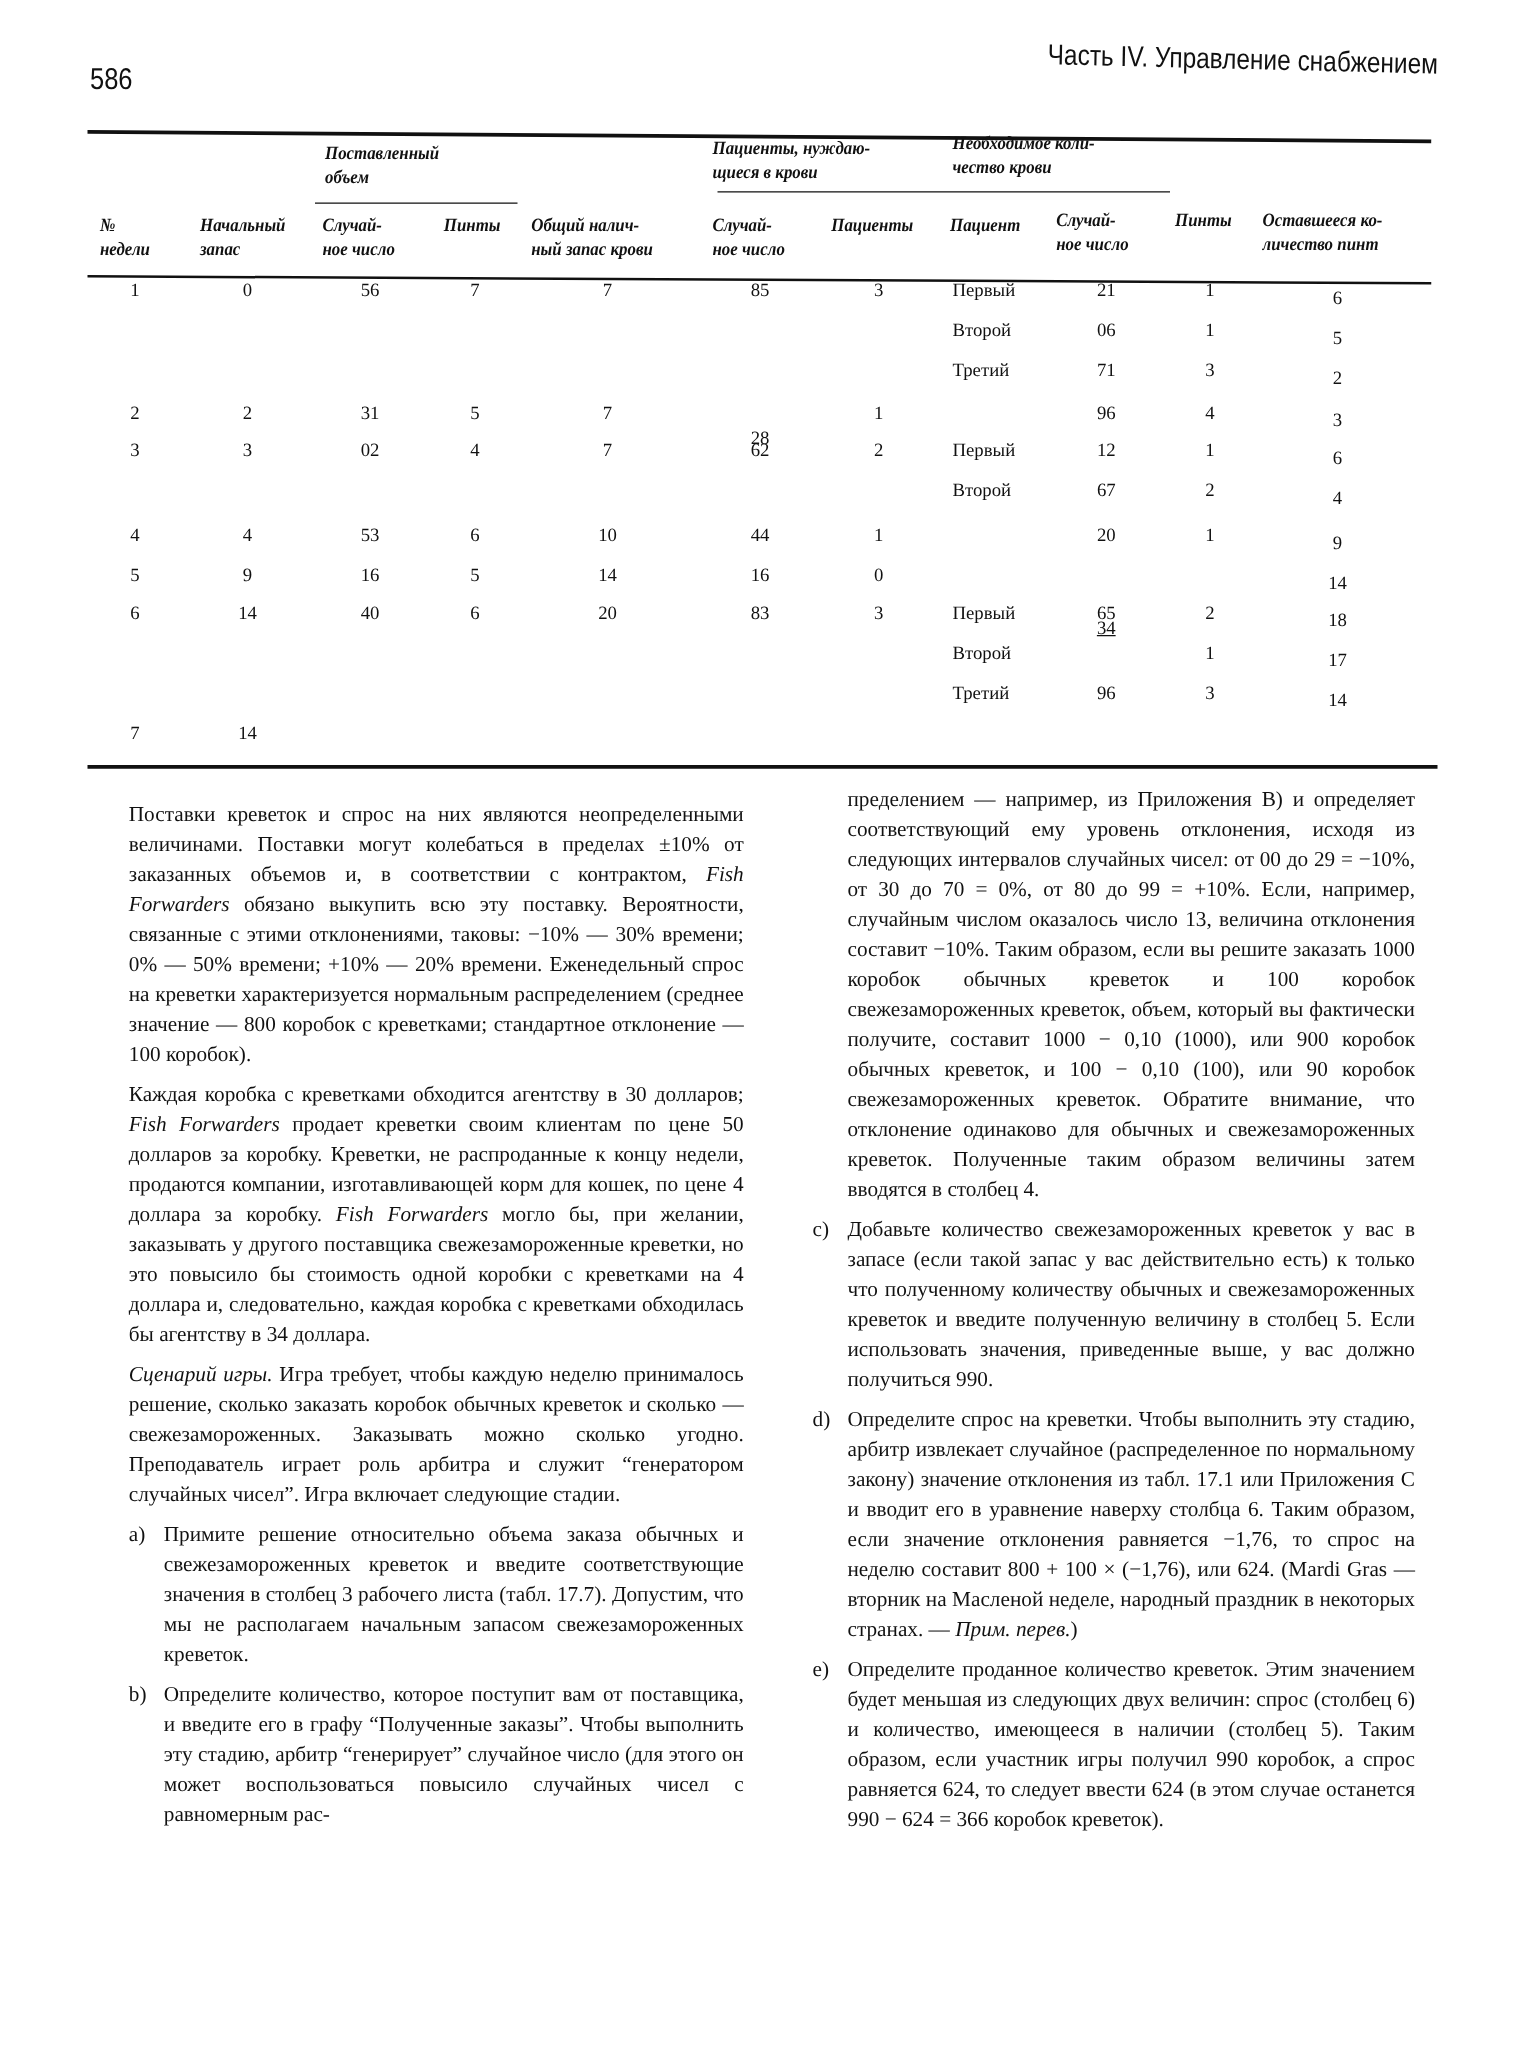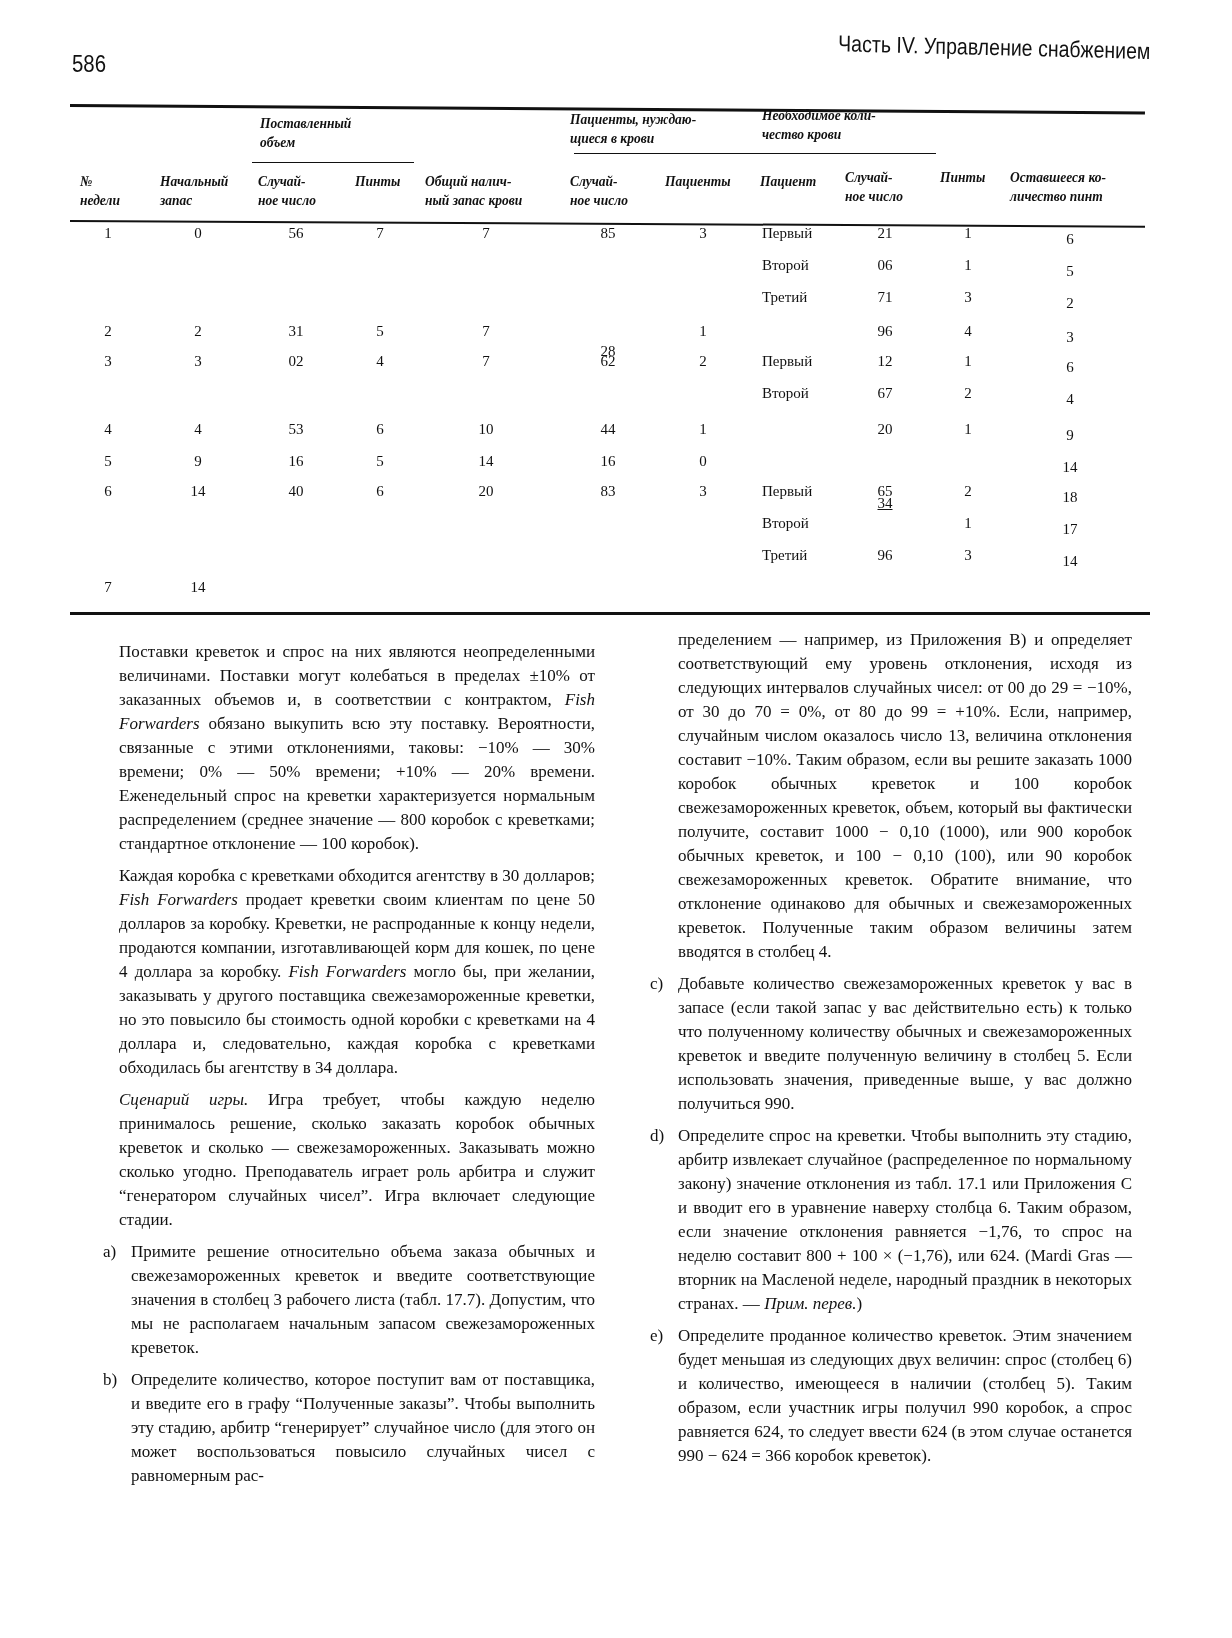--- a/index.html
+++ b/index.html
@@ -4,21 +4,21 @@
 <style>
   html, body { margin:0; padding:0; background:#fff; }
   body { width:1232px; height:1638px; position:relative; overflow:hidden; color:#111; }
   .page-num { position:absolute; left:72px; top:50px; font-family:"Liberation Sans", sans-serif; font-size:24px; transform:scaleX(0.85); transform-origin:left; }
   .running-head { position:absolute; right:82px; top:38px; font-family:"Liberation Sans", sans-serif; font-size:23px; transform:scaleX(0.85) rotate(1.2deg); transform-origin:right; white-space:nowrap; }
   .rule { position:absolute; background:#111; }
   .hdr { position:absolute; font-style:italic; font-weight:bold; font-size:15px; line-height:19px; transform:scaleX(0.9); transform-origin:left; white-space:nowrap; }
   .cell { position:absolute; font-size:15px; line-height:18px; white-space:nowrap; }
   .num { text-align:center; width:60px; }
   .txt-col { position:absolute; font-family:"Liberation Serif", serif; font-size:17px; line-height:24px; text-align:justify; }
-  .txt-col p { margin:0 0 8px 16px; }
+  .txt-col p { margin:0 0 8px 0; }
   .txt-col i { font-style:italic; }
   .item { display:flex; margin-bottom:8px; }
   .item .lbl { width:28px; flex:none; }
   .item .body { flex:1; }
 </style>
 </head>
 <body>
 
 <div class="page-num">586</div>
 <div class="running-head">Часть IV. Управление снабжением</div>

